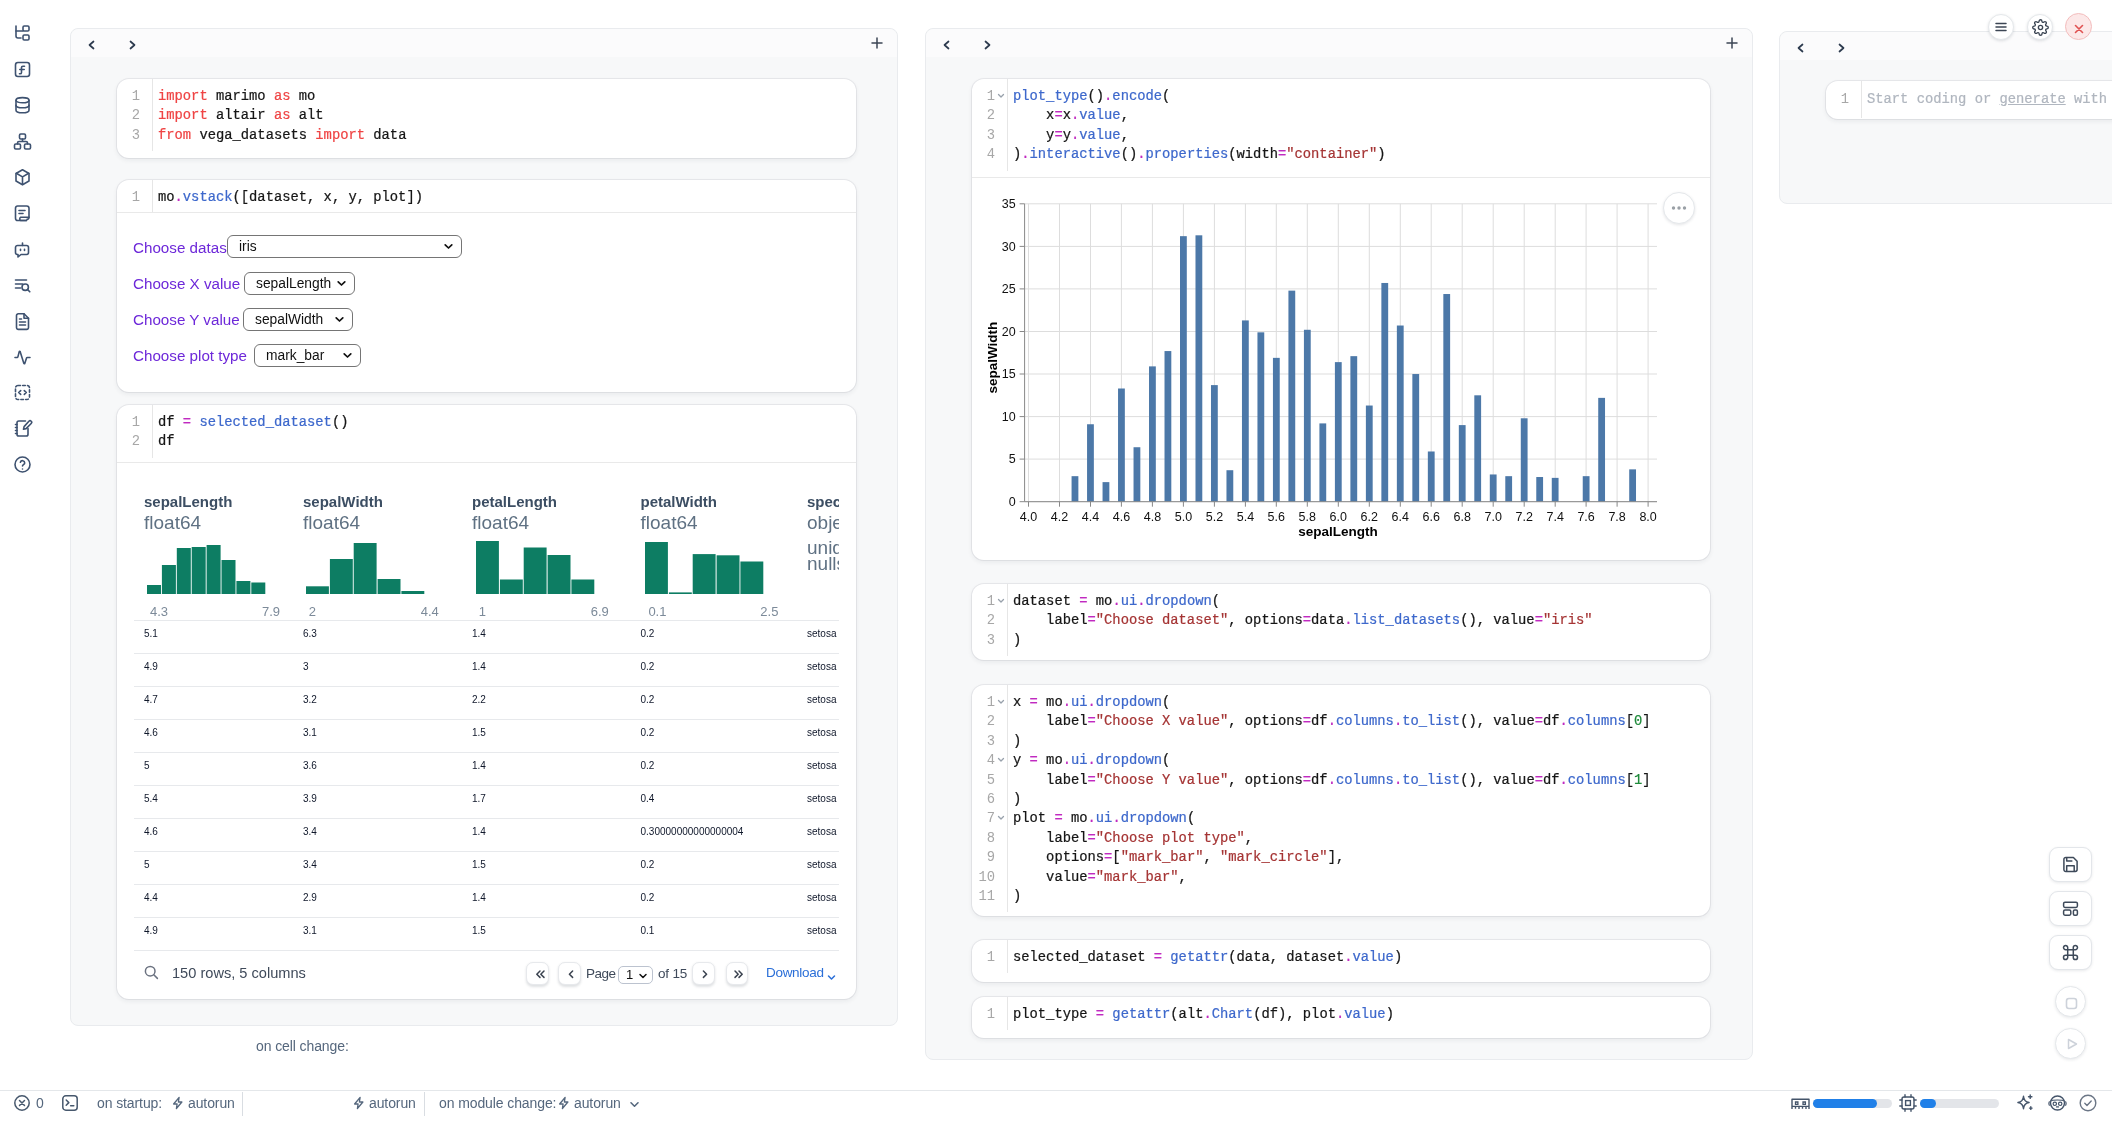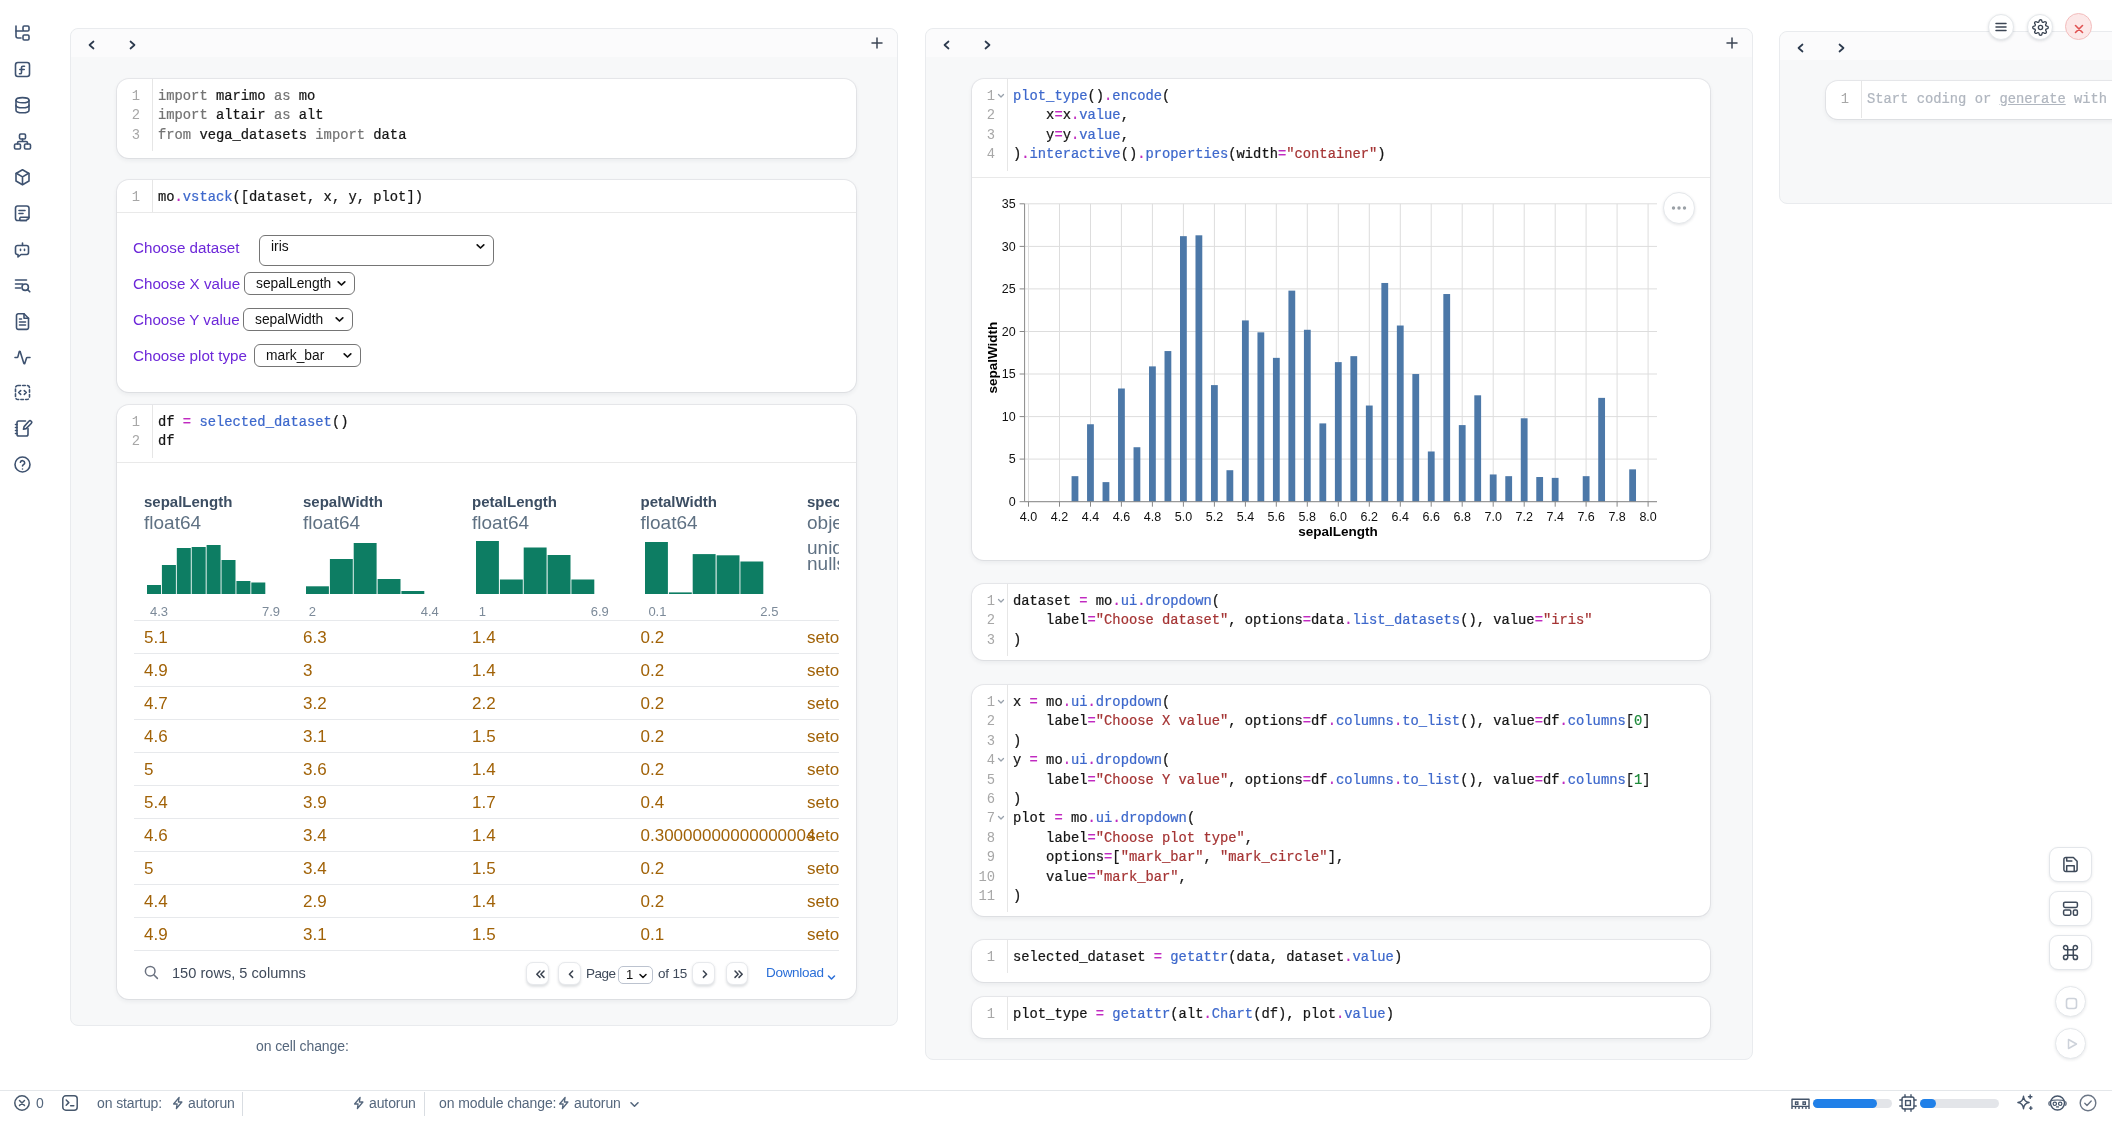--- a/index.html
+++ b/index.html
@@ -8,30 +8,30 @@
 .phead{position:absolute;left:0;right:0;top:0;height:28px;background:#fbfbfc;border-radius:8px 8px 0 0}
 .cell{position:absolute;background:#fff;border-radius:12px;
 box-shadow:0 0 0 1px rgba(25,35,55,.068),0 2px 5px rgba(25,35,55,.075)}
 .codes{position:relative;padding:8px 0 6px}
 .codes:before{content:"";position:absolute;left:34.5px;top:0;bottom:0;width:1px;background:#e6e6e6}
 .cl{position:relative;display:flex;height:19.4px;line-height:19.4px;
 font-family:"Liberation Mono",monospace;font-size:13.8px;color:#161616;white-space:pre}
 .ln{width:23px;text-align:right;color:#a7a7a7;flex:none}
 .src{padding-left:18px;-webkit-text-stroke:.22px}
 .fd{position:absolute;left:25px;top:5px;font-style:normal;line-height:0}
-.k{color:#737373}.f{color:#3d68cc}.o{color:#c02ac0}.s{color:#a53434}.n{color:#1e8a3a}
+.k{color:#ef4444}.f{color:#3d68cc}.o{color:#c02ac0}.s{color:#a53434}.n{color:#1e8a3a}
 .dvd{position:absolute;left:0;right:0;height:1px;background:#e9e9e9}
 .sel{position:absolute;background:#fff;border:1px solid #757575;border-radius:6px;
 font-size:13.8px;color:#101010;line-height:21px;padding-left:11px;white-space:nowrap}
 .sel svg{position:absolute;right:7px;top:5px}
 .lbl{position:absolute;font-size:15.2px;color:#6d28d9;white-space:nowrap}
 .hn{position:absolute;font-size:15px;font-weight:bold;color:#3c4e63;white-space:nowrap}
 .hd{position:absolute;font-size:19px;color:#60718326;color:#5f7183;white-space:nowrap}
 .mm{position:absolute;font-size:13px;color:#7c8a99;white-space:nowrap}
-.rowt{position:absolute;font-size:17px;color:#a16207;white-space:nowrap}
+.rowt{position:absolute;font-size:10px;color:#0f172a;white-space:nowrap}
 .rline{position:absolute;height:1px;background:#e7e9ec;left:0;width:705px}
 .pgbtn{position:absolute;width:22.5px;height:23px;border:1px solid #e7e9ec;border-radius:7px;background:#fff;box-shadow:0 1.5px 2.5px rgba(30,40,60,.14)}
 .pgbtn svg{position:absolute;left:3.5px;top:4px}
 .ftxt{position:absolute;font-size:14.6px;color:#3f4a5a;white-space:nowrap}
 .sbt{position:absolute;font-size:14px;letter-spacing:-.1px;color:#55677d;white-space:nowrap}
 .sq{position:absolute;width:43px;height:35px;background:#fff;border:1px solid #e3e6ea;
 border-radius:9px;box-shadow:0 1px 3px rgba(30,40,60,.1)}
 .circ{position:absolute;border-radius:50%;background:#fff;border:1px solid #e5e8eb}
 </style></head><body>
 <div class="abs" style="left:12px;top:23px"><svg width="21" height="21" viewBox="0 0 21 21" fill="none">
@@ -113,21 +113,21 @@
         <div class="cl"><span class="ln">2</span><span class="src"><span class="k">import</span> altair <span class="k">as</span> alt</span></div>
         <div class="cl"><span class="ln">3</span><span class="src"><span class="k">from</span> vega_datasets <span class="k">import</span> data</span></div>
       </div>
     </div>
 <div class="cell" style="left:46px;top:151px;width:739px;height:212px">
       <div class="codes">
         <div class="cl"><span class="ln">1</span><span class="src">mo<span class="o">.</span><span class="f">vstack</span>([dataset, x, y, plot])</span></div>
       </div>
       <div class="dvd" style="top:32px"></div>
       <div class="lbl" style="left:16px;top:58.5px">Choose dataset</div>
-      <div class="sel" style="left:142px;top:55.0px;width:235px;height:31px">iris<svg width="11" height="11" viewBox="0 0 11 11" fill="none">
+      <div class="sel" style="left:110px;top:55.0px;width:235px;height:23px">iris<svg width="11" height="11" viewBox="0 0 11 11" fill="none">
           <path d="M2.2 3.8L5.5 7l3.3-3.2" stroke="#111" stroke-width="1.7" stroke-linecap="round" stroke-linejoin="round"></path>
         </svg></div>
       <div class="lbl" style="left:16px;top:95.0px">Choose X value</div>
       <div class="sel" style="left:127px;top:91.5px;width:111px;height:23px">sepalLength<svg width="11" height="11" viewBox="0 0 11 11" fill="none">
           <path d="M2.2 3.8L5.5 7l3.3-3.2" stroke="#111" stroke-width="1.7" stroke-linecap="round" stroke-linejoin="round"></path>
         </svg></div>
       <div class="lbl" style="left:16px;top:131.0px">Choose Y value</div>
       <div class="sel" style="left:126px;top:127.5px;width:110px;height:23px">sepalWidth<svg width="11" height="11" viewBox="0 0 11 11" fill="none">
           <path d="M2.2 3.8L5.5 7l3.3-3.2" stroke="#111" stroke-width="1.7" stroke-linecap="round" stroke-linejoin="round"></path>
         </svg></div>

